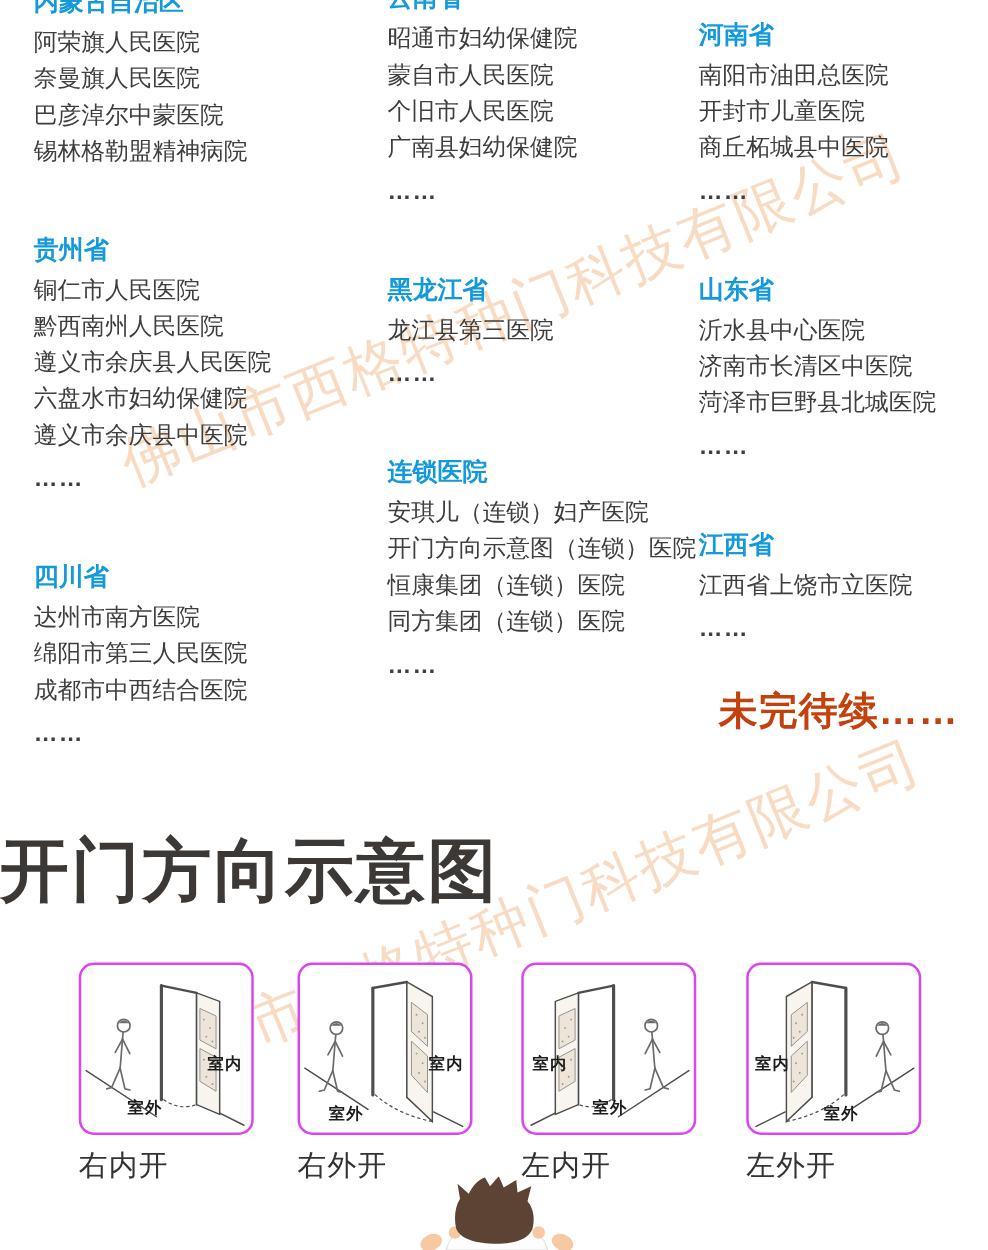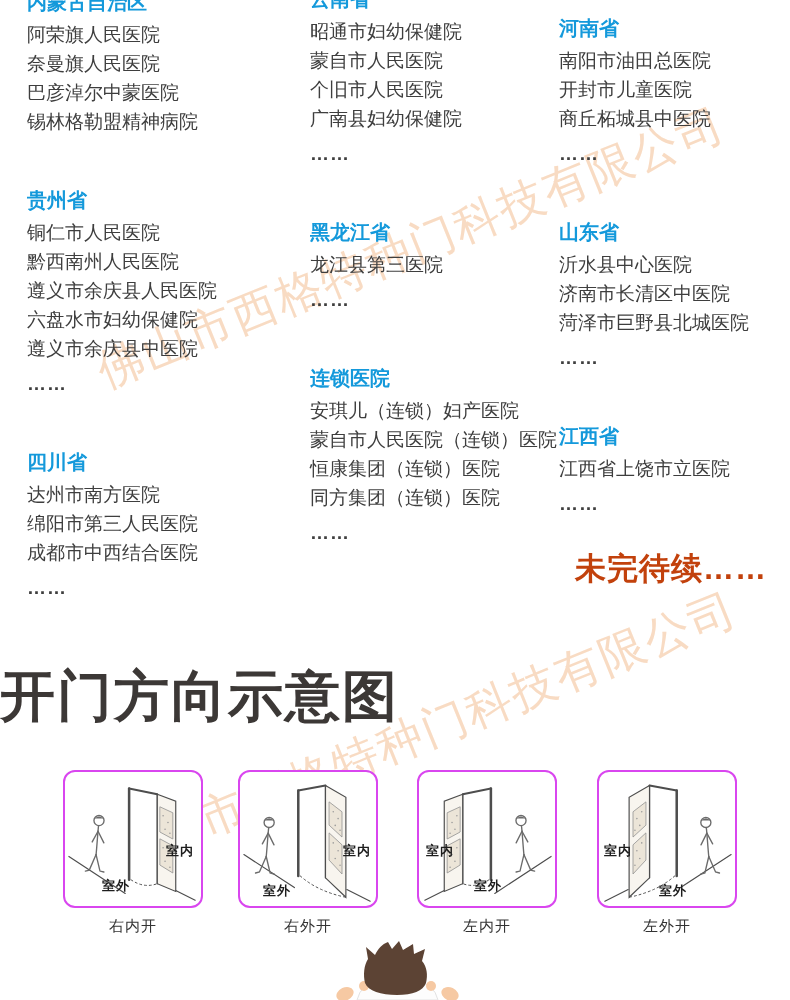--- a/index.html
+++ b/index.html
@@ -45,21 +45,21 @@
   .dbox svg{position:absolute; left:0; top:0;}
   .dlabel{
     position:absolute; z-index:2; font-family:"Liberation Serif","DejaVu Serif",serif;
     font-size:13px; font-weight:700; color:#1d1d1d; letter-spacing:1px;
   }
   
   #fig0 .indoor{right:7px; top:70px;}   #fig0 .outdoor{left:37px; top:105px;}
   #fig1 .indoor{right:5px; top:70px;}   #fig1 .outdoor{left:23px; top:110px;}
   #fig2 .indoor{left:7px; top:70px;}    #fig2 .outdoor{left:55px; top:105px;}
   #fig3 .indoor{left:5px; top:70px;}    #fig3 .outdoor{left:60px; top:110px;}
-  .caption{margin-top:9px; text-align:center; font-size:15px; color:#333; letter-spacing:1px;}
+  .caption{margin-top:9px; font-size:23px; color:#333; letter-spacing:1px;}
   
   #mascot{position:absolute; z-index:1; left:335px; top:941px;}
   .hidden-defs{position:absolute; width:0; height:0; overflow:hidden;}
 </style>
 </head>
 <body>
 
 <div id="page">
 
   <div class="watermark" id="wm1">佛山市西格特种门科技有限公司</div>
@@ -100,21 +100,21 @@
         <div class="item ellipsis">……</div>
       </div>
       <div class="section">
         <h3 class="province">黑龙江省</h3>
         <div class="item">龙江县第三医院</div>
         <div class="item ellipsis">……</div>
       </div>
       <div class="section">
         <h3 class="province">连锁医院</h3>
         <div class="item">安琪儿（连锁）妇产医院</div>
-        <div class="item">蒙自市人民医院（连锁）医院</div>
+        <div class="item">开门方向示意图（连锁）医院</div>
         <div class="item">恒康集团（连锁）医院</div>
         <div class="item">同方集团（连锁）医院</div>
         <div class="item ellipsis">……</div>
       </div>
     </div>
   <div class="col" id="col3">
       <div class="section">
         <h3 class="province">河南省</h3>
         <div class="item">南阳市油田总医院</div>
         <div class="item">开封市儿童医院</div>

